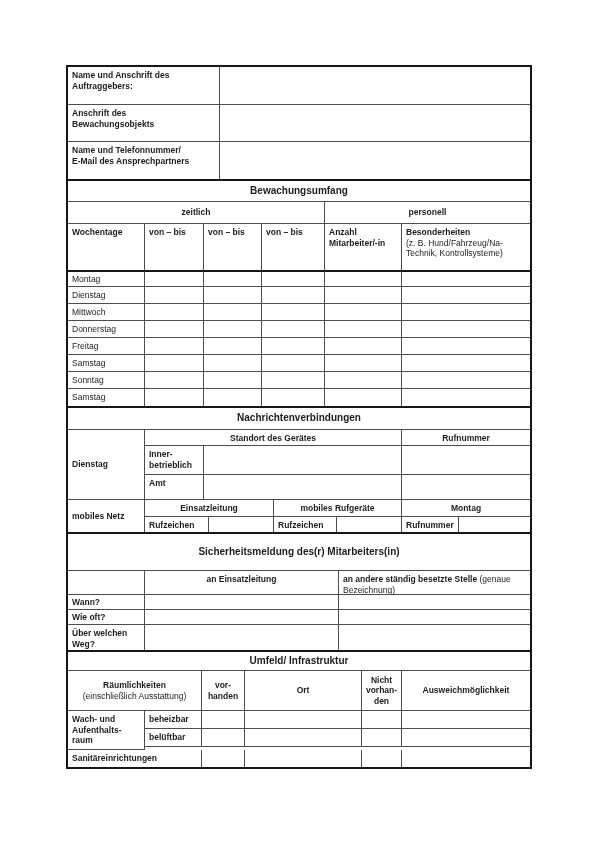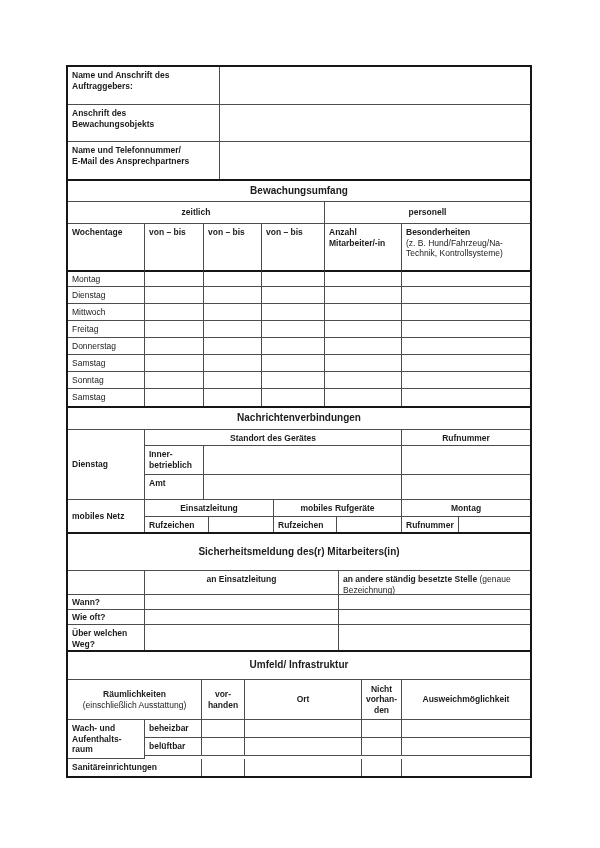--- a/index.html
+++ b/index.html
@@ -95,29 +95,29 @@
     </div>
     <div class="row" style="height:17px">
       <div class="cell w77 vc">Mittwoch</div>
       <div class="cell w59"></div>
       <div class="cell w58"></div>
       <div class="cell w63"></div>
       <div class="cell w77"></div>
       <div class="cell fx lc"></div>
     </div>
     <div class="row" style="height:17px">
+      <div class="cell w77 vc">Donnerstag</div>
+      <div class="cell w59"></div>
+      <div class="cell w58"></div>
+      <div class="cell w63"></div>
+      <div class="cell w77"></div>
+      <div class="cell fx lc"></div>
+    </div>
+    <div class="row" style="height:17px">
       <div class="cell w77 vc">Freitag</div>
-      <div class="cell w59"></div>
-      <div class="cell w58"></div>
-      <div class="cell w63"></div>
-      <div class="cell w77"></div>
-      <div class="cell fx lc"></div>
-    </div>
-    <div class="row" style="height:17px">
-      <div class="cell w77 vc">Donnerstag</div>
       <div class="cell w59"></div>
       <div class="cell w58"></div>
       <div class="cell w63"></div>
       <div class="cell w77"></div>
       <div class="cell fx lc"></div>
     </div>
     <div class="row" style="height:17px">
       <div class="cell w77 vc">Samstag</div>
       <div class="cell w59"></div>
       <div class="cell w58"></div>
@@ -215,21 +215,21 @@
     </div>
     <div class="row" style="height:25px">
       <div class="cell w77 b pre lb">Über welchen
 Weg?</div>
       <div class="cell w194 lb"></div>
       <div class="cell fx lc lb"></div>
     </div>
   </div>
 
   <div class="sec">
-    <div class="row" style="height:28px">
+    <div class="row" style="height:19px">
       <div class="cell fx lc cc title">Umfeld/ Infrastruktur</div>
     </div>
     <div class="row" style="height:40px">
       <div class="cell w134 cc">
         <span class="stack">
           <span class="stack b">Räumlichkeiten</span>
           <span class="stack hint">(einschließlich Ausstattung)</span>
         </span>
       </div>
       <div class="cell w43 cc b pre">vor-

